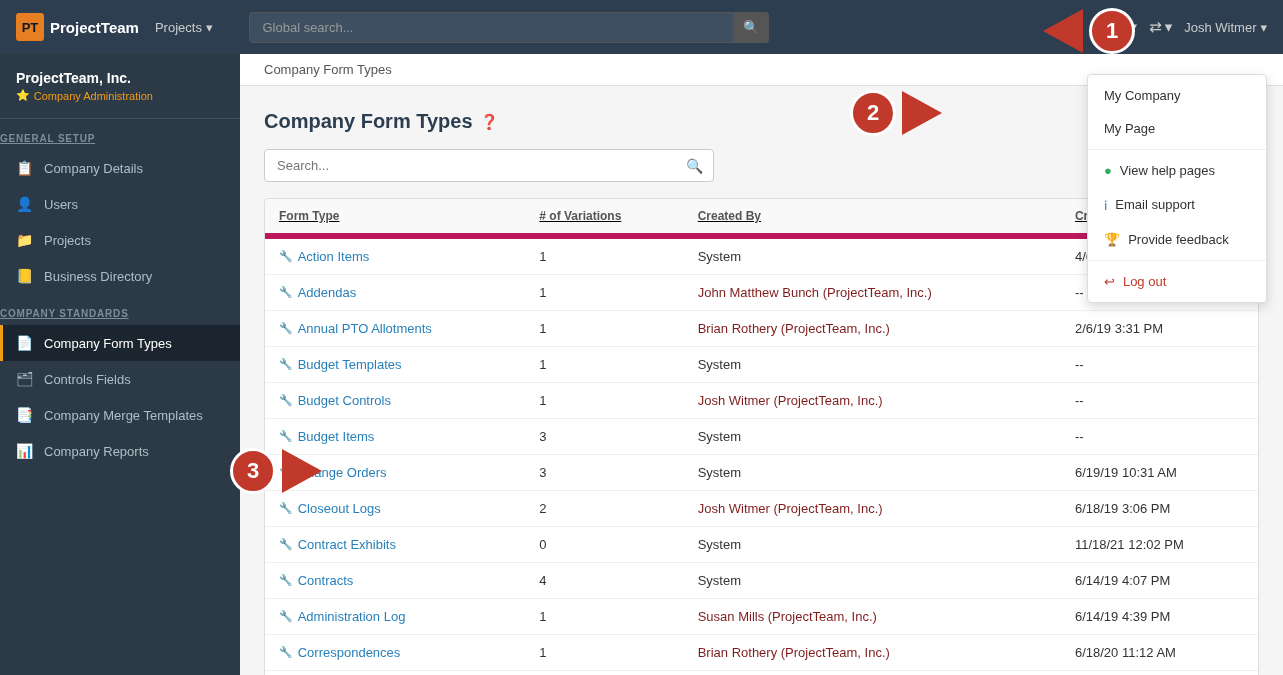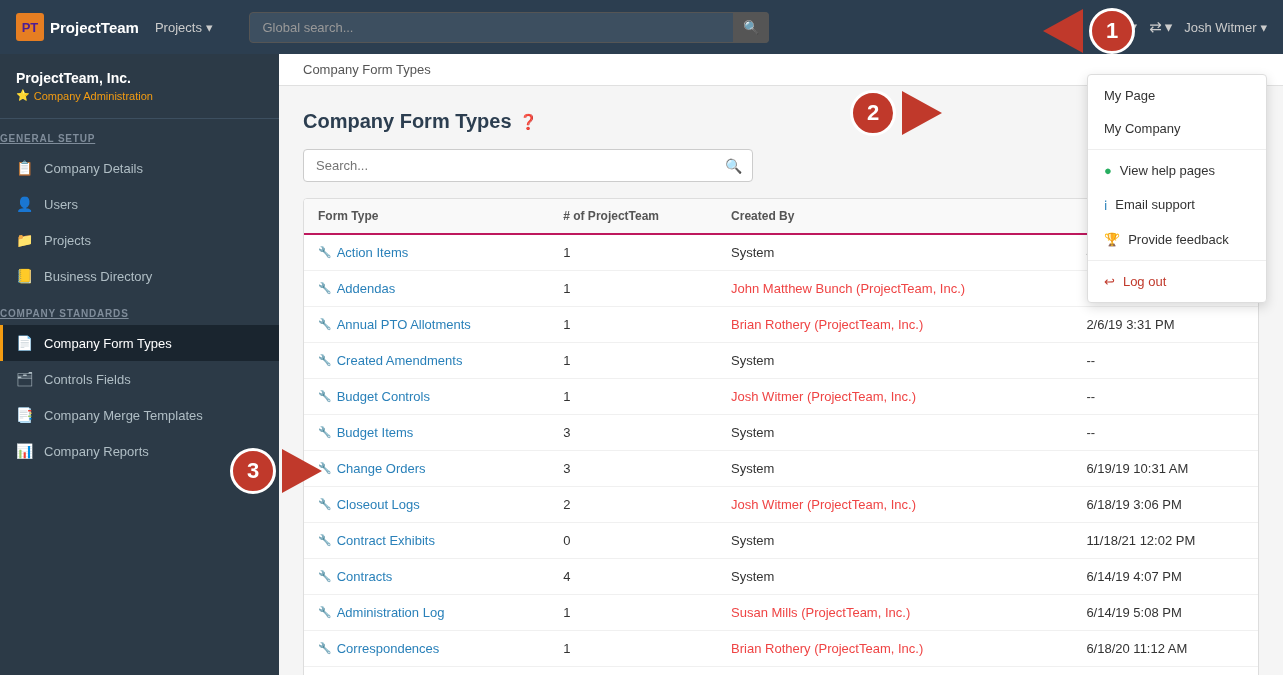--- a/index.html
+++ b/index.html
@@ -22,21 +22,21 @@
       align-items: center;
       gap: 6px;
       color: white;
       font-size: 15px;
       font-weight: 600;
     }
     .top-nav-logo .logo-icon {
       width: 28px; height: 28px;
       background: #e67e22;
       display: flex; align-items: center; justify-content: center;
-      color: #4c1d95; font-size: 13px; font-weight: bold;
+      color: #0f172a; font-size: 13px; font-weight: bold;
       border-radius: 3px;
     }
     .top-nav-projects {
       color: #ccc;
       font-size: 13px;
       cursor: pointer;
       display: flex; align-items: center; gap: 4px;
     }
     .top-nav-search {
       flex: 1;
@@ -105,21 +105,21 @@
 
     
     .main-area {
       display: flex;
       flex: 1;
       overflow: hidden;
     }
 
     
     .sidebar {
-      width: 279px;
+      width: 240px;
       background: #2c3a47;
       color: white;
       flex-shrink: 0;
       overflow-y: auto;
       padding-bottom: 16px;
     }
     .sidebar-company {
       padding: 16px;
       border-bottom: 1px solid #3d4f60;
     }
@@ -219,21 +219,22 @@
       border: 1px solid #ddd;
       border-radius: 4px;
       overflow: hidden;
     }
     table {
       width: 100%;
       border-collapse: collapse;
     }
     thead tr {
       background: #f9f9f9;
-      border-bottom: 2px solid #be185d;
+      border-bottom: 6px solid #be185d;
+      text-decoration: underline;
     }
     th {
       padding: 10px 14px;
       text-align: left;
       font-size: 12px;
       font-weight: 600;
       color: #555;
       white-space: nowrap;
     }
     td {
@@ -241,21 +242,21 @@
       font-size: 13px;
       color: #333;
       border-bottom: 1px solid #f0f0f0;
     }
     .link-cell {
       color: #2980b9;
       cursor: pointer;
       display: flex; align-items: center; gap: 5px;
     }
     .wrench-icon { color: #2980b9; font-size: 11px; }
-    .user-link { color: #ef4444; cursor: pointer; }
+    .user-link { color: #7f1d1d; cursor: pointer; }
 
     
     .annotation-circle {
       position: absolute;
       width: 46px; height: 46px;
       border-radius: 50%;
       background: #c0392b;
       color: white;
       font-size: 22px;
       font-weight: 700;
@@ -307,24 +308,24 @@
   </div>
   <div class="top-nav-right">
     <div class="top-nav-icon-btn">☑<span>▾</span></div>
     <div class="top-nav-icon-btn">⇄<span>▾</span></div>
     <div class="top-nav-user">
       <span>Josh Witmer</span>
       <span>▾</span>
 
       <div class="user-dropdown">
         <div class="dropdown-item">
-          <span>My Page</span>
+          <span>My Company</span>
         </div>
         <div class="dropdown-item">
-          <span>My Company</span>
+          <span>My Page</span>
         </div>
         <div class="dropdown-divider"></div>
         <div class="dropdown-item">
           <span style="color:#27ae60;">●</span>
           <span>View help pages</span>
         </div>
         <div class="dropdown-item">
           <span style="color:#2980b9;">ℹ</span>
           <span>Email support</span>
         </div>
@@ -403,21 +404,21 @@
       </div>
       <div class="search-bar">
         <input type="text" placeholder="Search..." style="">
         <span class="search-icon">🔍</span>
       </div>
       <div class="table-wrapper">
         <table>
           <thead>
             <tr>
               <th>Form Type</th>
-              <th># of ProjectTeam</th>
+              <th># of Variations</th>
               <th>Created By</th>
               <th>Creat</th>
             </tr>
           </thead>
           <tbody id="table-body">
           <tr>
                 <td>
                   <div class="link-cell">
                     <span class="wrench-icon">🔧</span>
                     <span>Action Items</span>
@@ -446,21 +447,21 @@
                   </div>
                 </td>
                 <td>1</td>
                 <td><span class="user-link">Brian Rothery (ProjectTeam, Inc.)</span></td>
                 <td>2/6/19 3:31 PM</td>
               </tr>
               <tr>
                 <td>
                   <div class="link-cell">
                     <span class="wrench-icon">🔧</span>
-                    <span>Created Amendments</span>
+                    <span>Budget Templates</span>
                   </div>
                 </td>
                 <td>1</td>
                 <td>System</td>
                 <td>--</td>
               </tr>
               <tr>
                 <td>
                   <div class="link-cell">
                     <span class="wrench-icon">🔧</span>
@@ -528,21 +529,21 @@
               </tr>
               <tr>
                 <td>
                   <div class="link-cell">
                     <span class="wrench-icon">🔧</span>
                     <span>Administration Log</span>
                   </div>
                 </td>
                 <td>1</td>
                 <td><span class="user-link">Susan Mills (ProjectTeam, Inc.)</span></td>
-                <td>6/14/19 5:08 PM</td>
+                <td>6/14/19 4:39 PM</td>
               </tr>
               <tr>
                 <td>
                   <div class="link-cell">
                     <span class="wrench-icon">🔧</span>
                     <span>Correspondences</span>
                   </div>
                 </td>
                 <td>1</td>
                 <td><span class="user-link">Brian Rothery (ProjectTeam, Inc.)</span></td>

